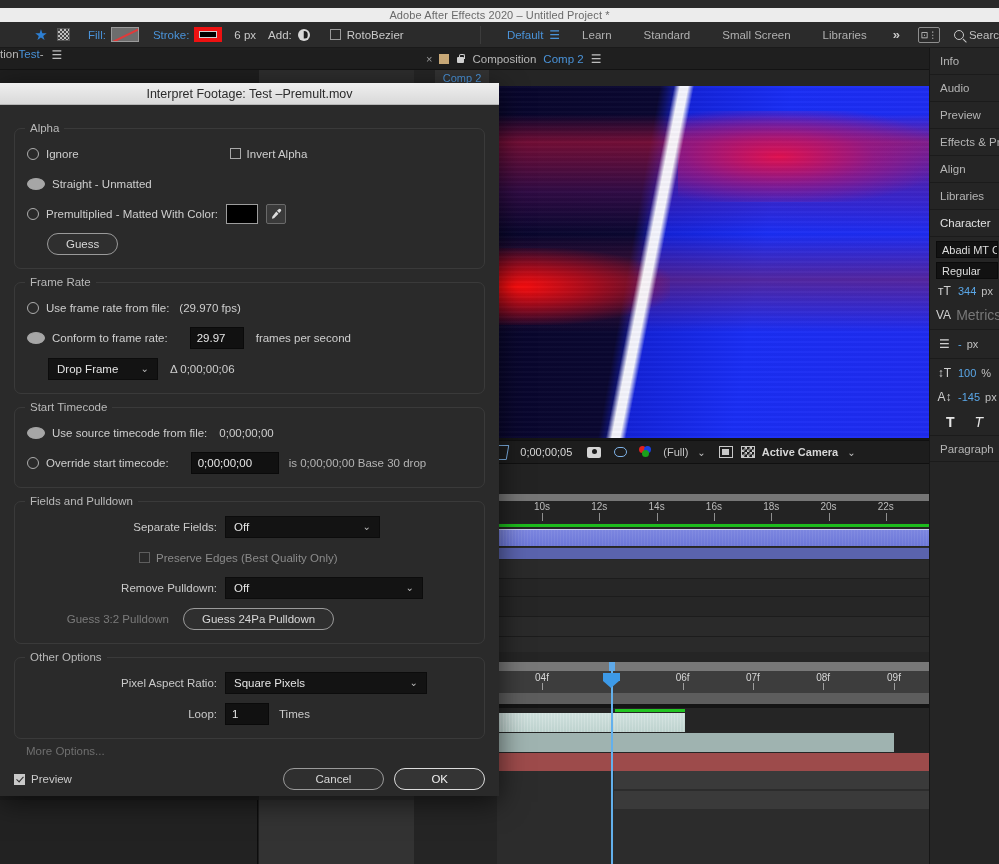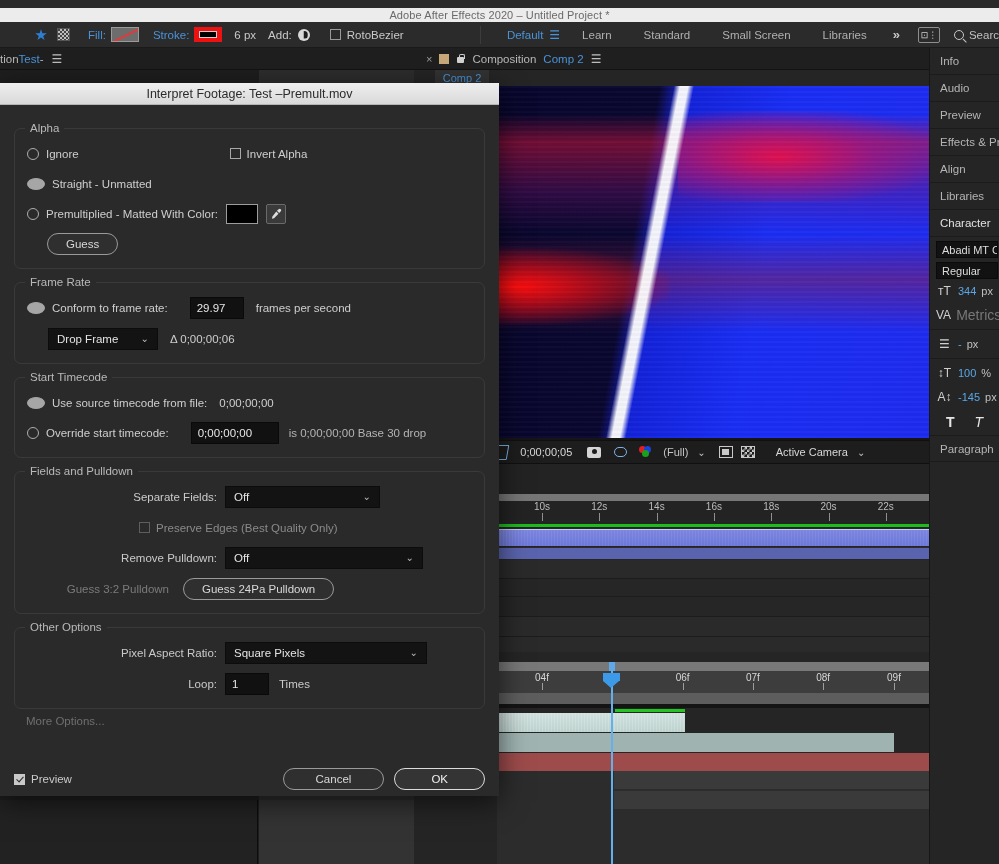--- a/index.html
+++ b/index.html
@@ -75,21 +75,21 @@
   .ws-btnbox{width:22px;height:16px;border:1px solid #8e8e8e;border-radius:2px;display:flex;
     align-items:center;justify-content:center;margin:0 8px;background:#2b2b2b;color:#d0d0d0;font-size:9px;}
   .ws-search{display:flex;align-items:center;gap:5px;padding-left:6px;color:#c0c0c0;font-size:11.5px;}
   .mag{width:10px;height:10px;border:1.4px solid #c8c8c8;border-radius:50%;position:relative;display:inline-block;}
   .mag:after{content:"";position:absolute;right:-4px;bottom:-3px;width:5px;height:1.4px;background:#c8c8c8;transform:rotate(45deg);}
 
   
   .leftpanel-tab{
     position:absolute;left:0;top:48px;width:414px;height:22px;
     background:#1f1f1f;border-bottom:1px solid #131313;
-    display:flex;align-items:center;padding-left:0;
+    display:flex;align-items:flex-start;padding-left:0;
   }
   .leftpanel-tab .lp-txt{font-size:11.5px;color:#b8b8b8;}
   .leftpanel-tab .lp-blue{color:#4a93d9;}
   .leftpanel-tab .lp-burger{color:#bdbdbd;margin-left:8px;font-size:12px;}
 
   .comppanel-tab{
     position:absolute;left:414px;top:48px;width:515px;height:22px;
     background:#1f1f1f;border-bottom:1px solid #131313;
     display:flex;align-items:center;gap:7px;padding-left:12px;
   }
@@ -154,21 +154,21 @@
   .rgbdots i:nth-child(1){background:#e02020;left:0;top:0;}
   .rgbdots i:nth-child(2){background:#1a40e0;left:5px;top:0;}
   .rgbdots i:nth-child(3){background:#1aa01a;left:2.5px;top:4px;}
   .vb-full{margin-left:4px;}
   .vb-sq{width:14px;height:12px;border:1.3px solid #c8c8c8;margin:0 4px;display:flex;align-items:center;justify-content:center;}
   .vb-sq i{width:7px;height:6px;background:#c8c8c8;}
   .vb-sq2{width:14px;height:12px;border:1.3px solid #c8c8c8;margin:0 4px;
     background-image:linear-gradient(45deg,#c8c8c8 25%,transparent 25%,transparent 75%,#c8c8c8 75%),
                      linear-gradient(45deg,#c8c8c8 25%,transparent 25%,transparent 75%,#c8c8c8 75%);
     background-size:5px 5px;background-position:0 0,2.5px 2.5px;}
-  .vb-cam-lbl{margin-left:17px;color:#d7d7d7;}
+  .vb-cam-lbl{margin-left:3px;color:#d7d7d7;font-weight:bold;}
 
   
   .tl-top{position:absolute;left:414px;top:464px;width:515px;height:30px;background:#232323;}
   .tl-scrollbar{position:absolute;left:497px;top:494px;width:502px;height:7px;background:#767676;border-radius:3px;}
   .tl-ruler{position:absolute;left:497px;top:501px;width:502px;height:22px;background:#232323;}
   .tick{position:absolute;top:12px;width:1px;height:8px;background:#8f8f8f;}
   .ticklbl{position:absolute;top:0px;font-size:10px;color:#bdbdbd;transform:translateX(-50%);}
   .greenbar{position:absolute;left:497px;top:524px;width:502px;height:3px;background:#1dbb1d;}
   .trk-a{position:absolute;left:497px;top:529px;width:502px;height:17px;
     background:linear-gradient(#7c86e0,#6c77d8);border-top:1px solid #c9cdef;}
@@ -541,20 +541,25 @@
           </span>
         </div>
         <div class="row" style="margin-top:4px">
           <span class="pillbtn" style="margin-left:20px">Guess</span>
         </div>
       </div>
 
       <div class="fs">
         <span class="fs-lg">Frame Rate</span>
         <div class="row">
+          <span class="radio"></span>
+          <span class="rlbl">Use frame rate from file:</span>
+          <span class="rlbl" style="margin-left:10px">(29.970 fps)</span>
+        </div>
+        <div class="row">
           <span class="radio sel"></span>
           <span class="rlbl">Conform to frame rate:</span>
           <span class="inp" style="margin-left:22px;width:54px">29.97</span>
           <span class="rlbl" style="margin-left:12px">frames per second</span>
         </div>
         <div class="row">
           <span class="sel" style="margin-left:21px;width:110px">
             <span>Drop Frame</span>
             <span class="cv">⌄</span>
           </span>

